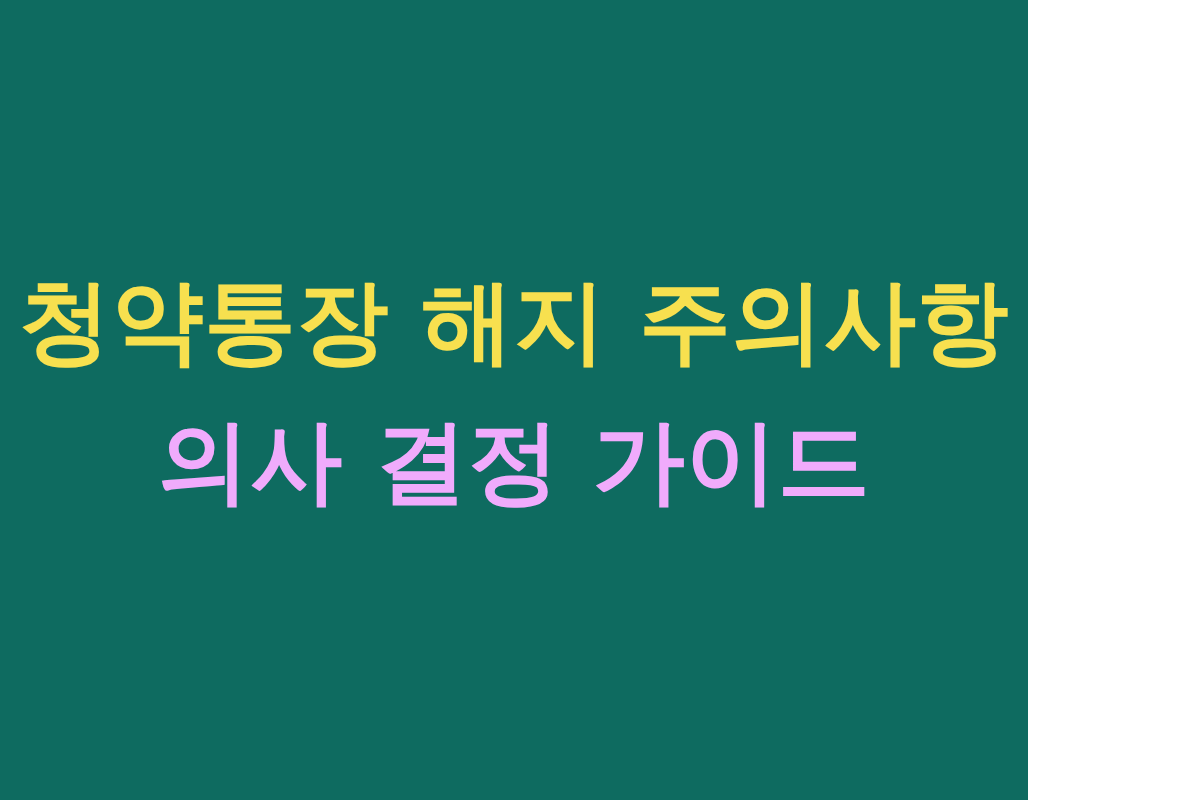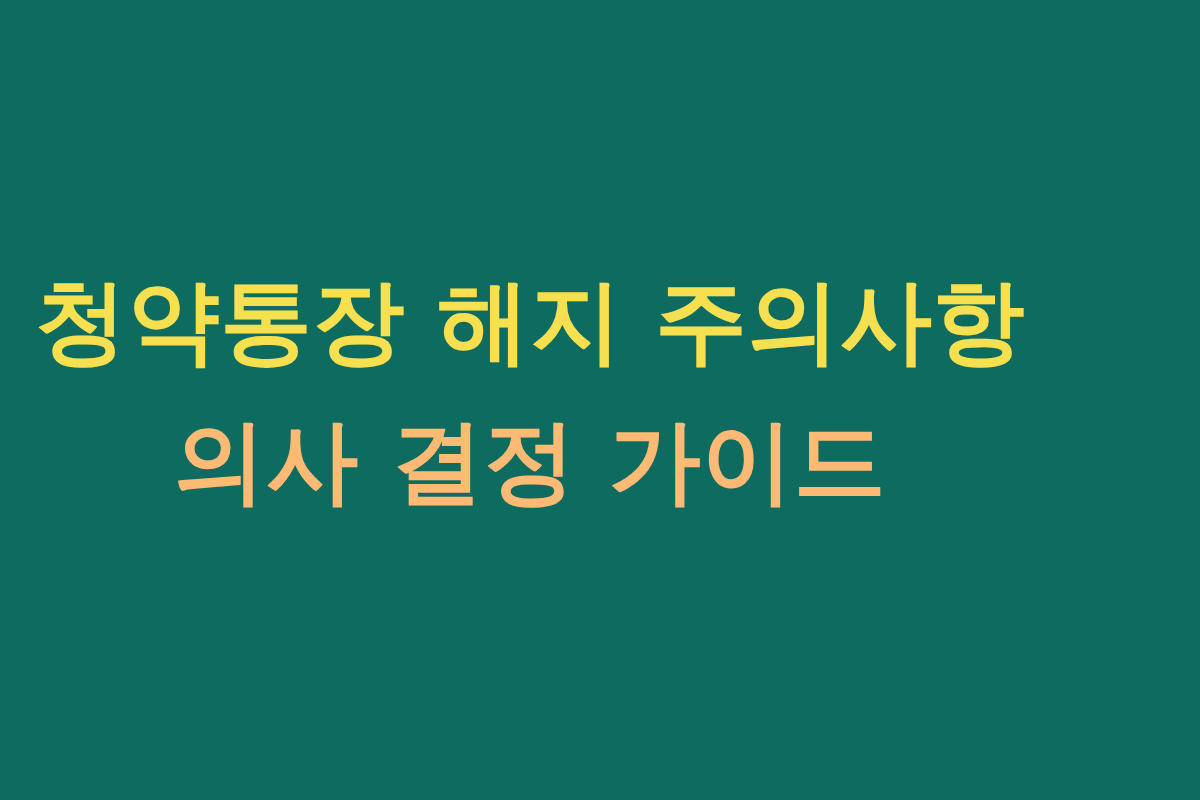--- a/index.html
+++ b/index.html
@@ -9,27 +9,27 @@
   }
   body {
     width: 1200px;
     height: 800px;
     overflow: hidden;
     font-family: "Liberation Sans", "DejaVu Sans", sans-serif;
   }
 
   .banner {
     position: relative;
-    width: 1200px;
+    width: 1028px;
     height: 800px;
     box-sizing: border-box;
     background: #0E6B60;
     display: flex;
     align-items: center;
-    justify-content: flex-start;
+    justify-content: flex-end;
     overflow: hidden;
   }
 
   .title-block {
     width: 1060px;
     text-align: center;
     
     transform: translateY(-8px);
   }
 
@@ -45,15 +45,15 @@
     text-rendering: geometricPrecision;
     -webkit-font-smoothing: antialiased;
   }
 </style>
 </head>
 <body>
 
 <div class="banner" style="background: rgb(14, 107, 96);">
   <div class="title-block">
     <span class="title-line" style="color: rgb(247, 224, 79);">청약통장 해지 주의사항</span>
-    <span class="title-line" style="color: #fdba74;">의사 결정 가이드</span>
+    <span class="title-line" style="color: #f0abfc;">의사 결정 가이드</span>
   </div>
 </div>
 
 </body></html>

